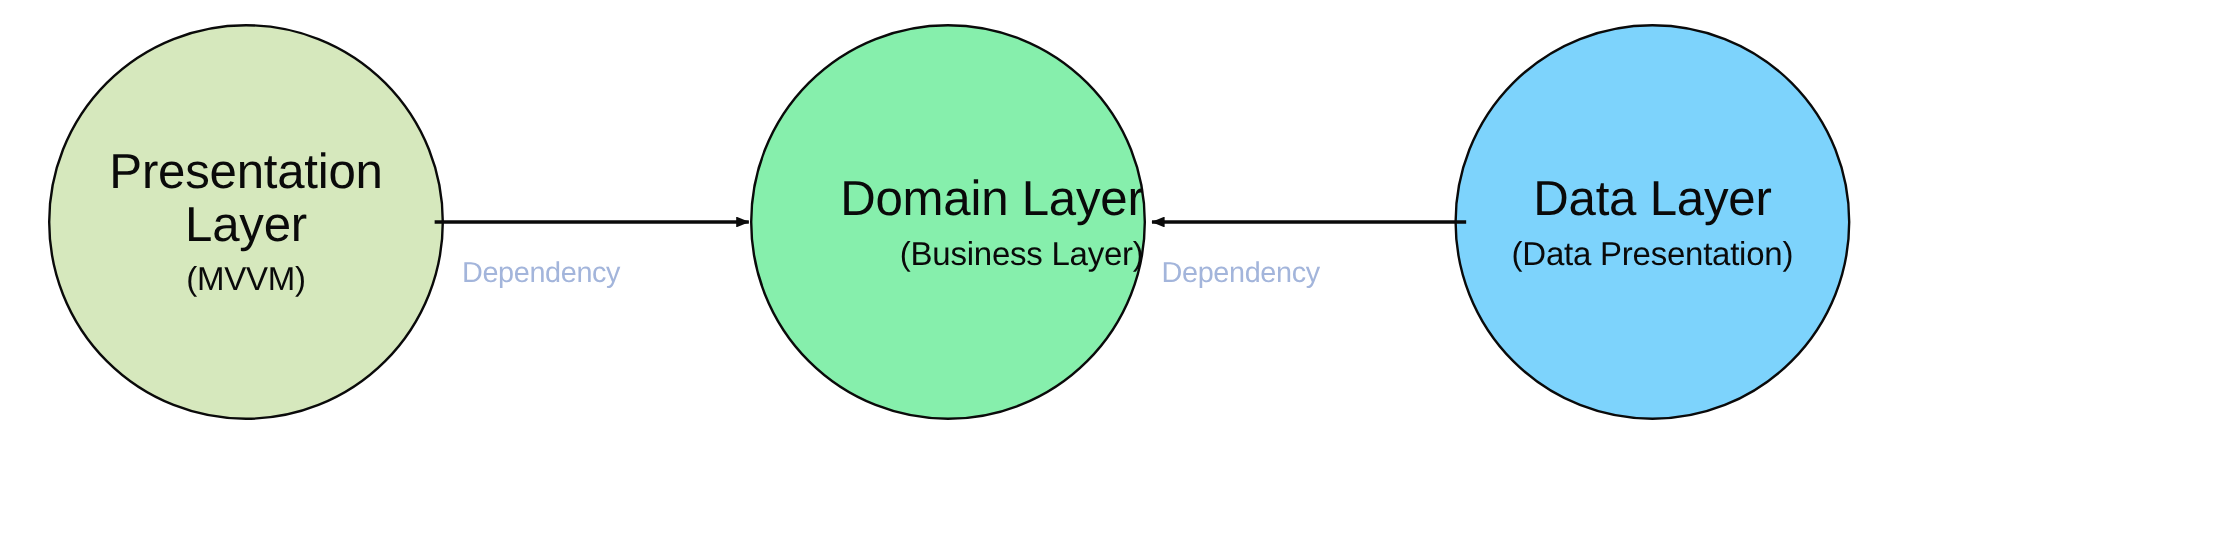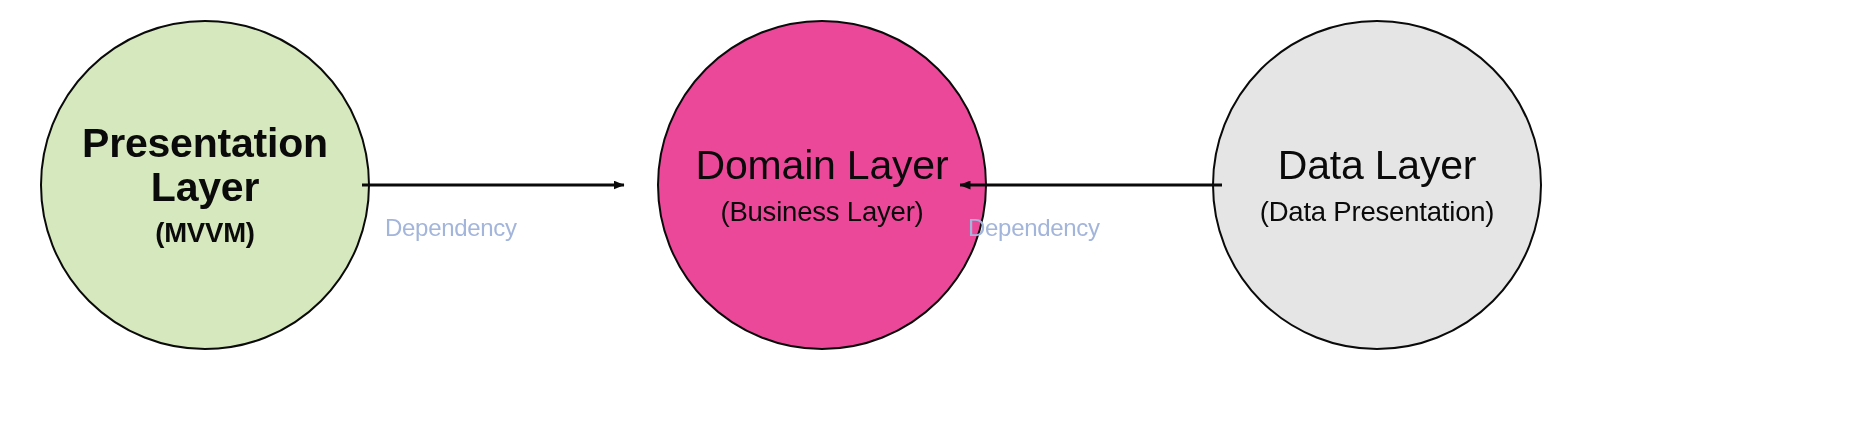--- a/index.html
+++ b/index.html
@@ -41,31 +41,31 @@
     font-size: 27.5px;
     color: #0a0a0a;
     margin-top: 9px;
     letter-spacing: -0.2px;
     white-space: nowrap;
   }
   #node-presentation {
     left: 40px;
     top: 20px;
     background: #d6e8bd;
-    font-weight: bold;
   }
   #node-domain {
-    left: 657px;
+    left: 625px;
     top: 20px;
-    background: #ec4899;
+    background: #86efac;
+    align-items: flex-end;
   }
   #node-data {
     left: 1212px;
     top: 20px;
-    background: #e5e5e5;
+    background: #7dd3fc;
   }
   .edge {
     position: absolute;
     height: 40px;
     display: block;
   }
   #edge-presentation-domain {
     left: 362px;
     top: 165px;
     width: 272px;

